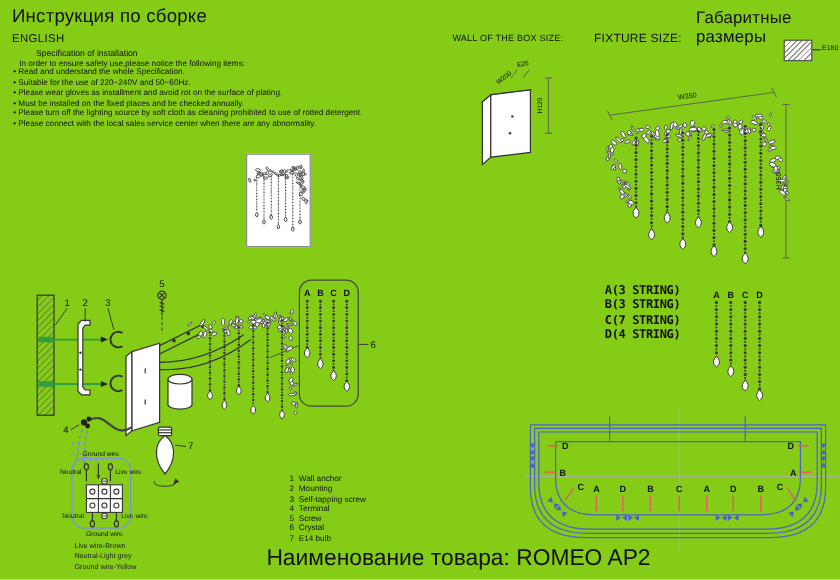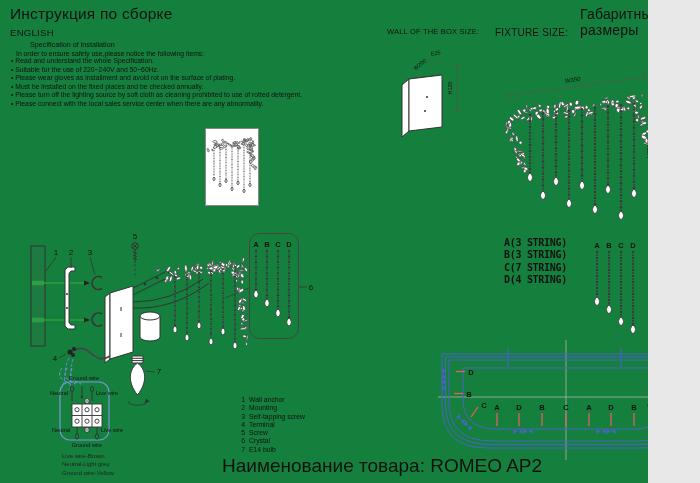--- a/index.html
+++ b/index.html
@@ -1,34 +1,34 @@
 <!DOCTYPE html>
 <html><head>
 <meta charset="utf-8">
 <style>
   *{margin:0;padding:0;box-sizing:border-box}
   html,body{background:#e8e8e8}
-  .page{position:relative;width:648px;height:483px;background:#15803d;font-family:"Liberation Sans",sans-serif;color:#111;overflow:hidden}
+  .page{position:relative;width:700px;height:483px;background:#84cc16;font-family:"Liberation Sans",sans-serif;color:#111;overflow:hidden}
   .abs{position:absolute}
   .page svg{position:absolute;overflow:visible}
   svg text{font-family:"Liberation Sans",sans-serif;fill:#111}
   .title-ru{left:10px;top:5px;font-size:15.5px;letter-spacing:.2px}
   .lang{left:10px;top:27px;font-size:9.5px;letter-spacing:.3px}
   .spec-head{left:30px;top:40px;width:290px;text-align:left;font-size:7.2px}
   .spec-intro{left:16px;top:49.5px;font-size:6.8px}
   .spec-list{left:11px;top:57px;font-size:6.8px;line-height:8.6px}
   .spec-item::before{content:"• "}
   .thumb{left:205px;top:128px;width:54px;height:78px;border:1px solid #888;background:#fff}
   .parts{left:236px;top:396px;font-size:6.8px;line-height:8.3px}
   .parts .row{display:flex}
   .parts .pn{width:9px;text-align:right;margin-right:4px}
   .wire-legend{left:62px;top:452px;font-size:6px;line-height:8.4px;color:#222}
   .product-name{left:222px;top:455px;font-size:19px}
   .dim-title{left:580px;top:6px;font-size:14px;letter-spacing:.2px}
-  .wallbox-heading{left:387px;top:27px;font-size:7.5px;letter-spacing:.2px}
+  .wallbox-heading{left:377px;top:27px;font-size:7.5px;letter-spacing:.2px}
   .fixture-heading{left:495px;top:27px;font-size:10px;letter-spacing:.2px}
   .hatchbox{left:653px;top:33px;width:24px;height:18px;border:1px solid #555;
     background:repeating-linear-gradient(135deg,#999 0,#999 1px,#fff 1px,#fff 3.2px)}
   .e180-line{left:677px;top:41px;width:7px;height:1px;background:#333}
   .e180-label{left:685px;top:38px;font-size:5.8px}
   .string-spec{left:504px;top:237px;font-family:"DejaVu Sans Mono",monospace;font-size:10px;line-height:12.3px;font-weight:700;letter-spacing:-.3px}
   .cl{fill:#fff;stroke:#444;stroke-width:.7}
   .bead{fill:#3a3a3a}
   .drop{fill:#fff;stroke:#333;stroke-width:.8}
   .blue{stroke:#4a63c8;fill:none;stroke-width:1}

